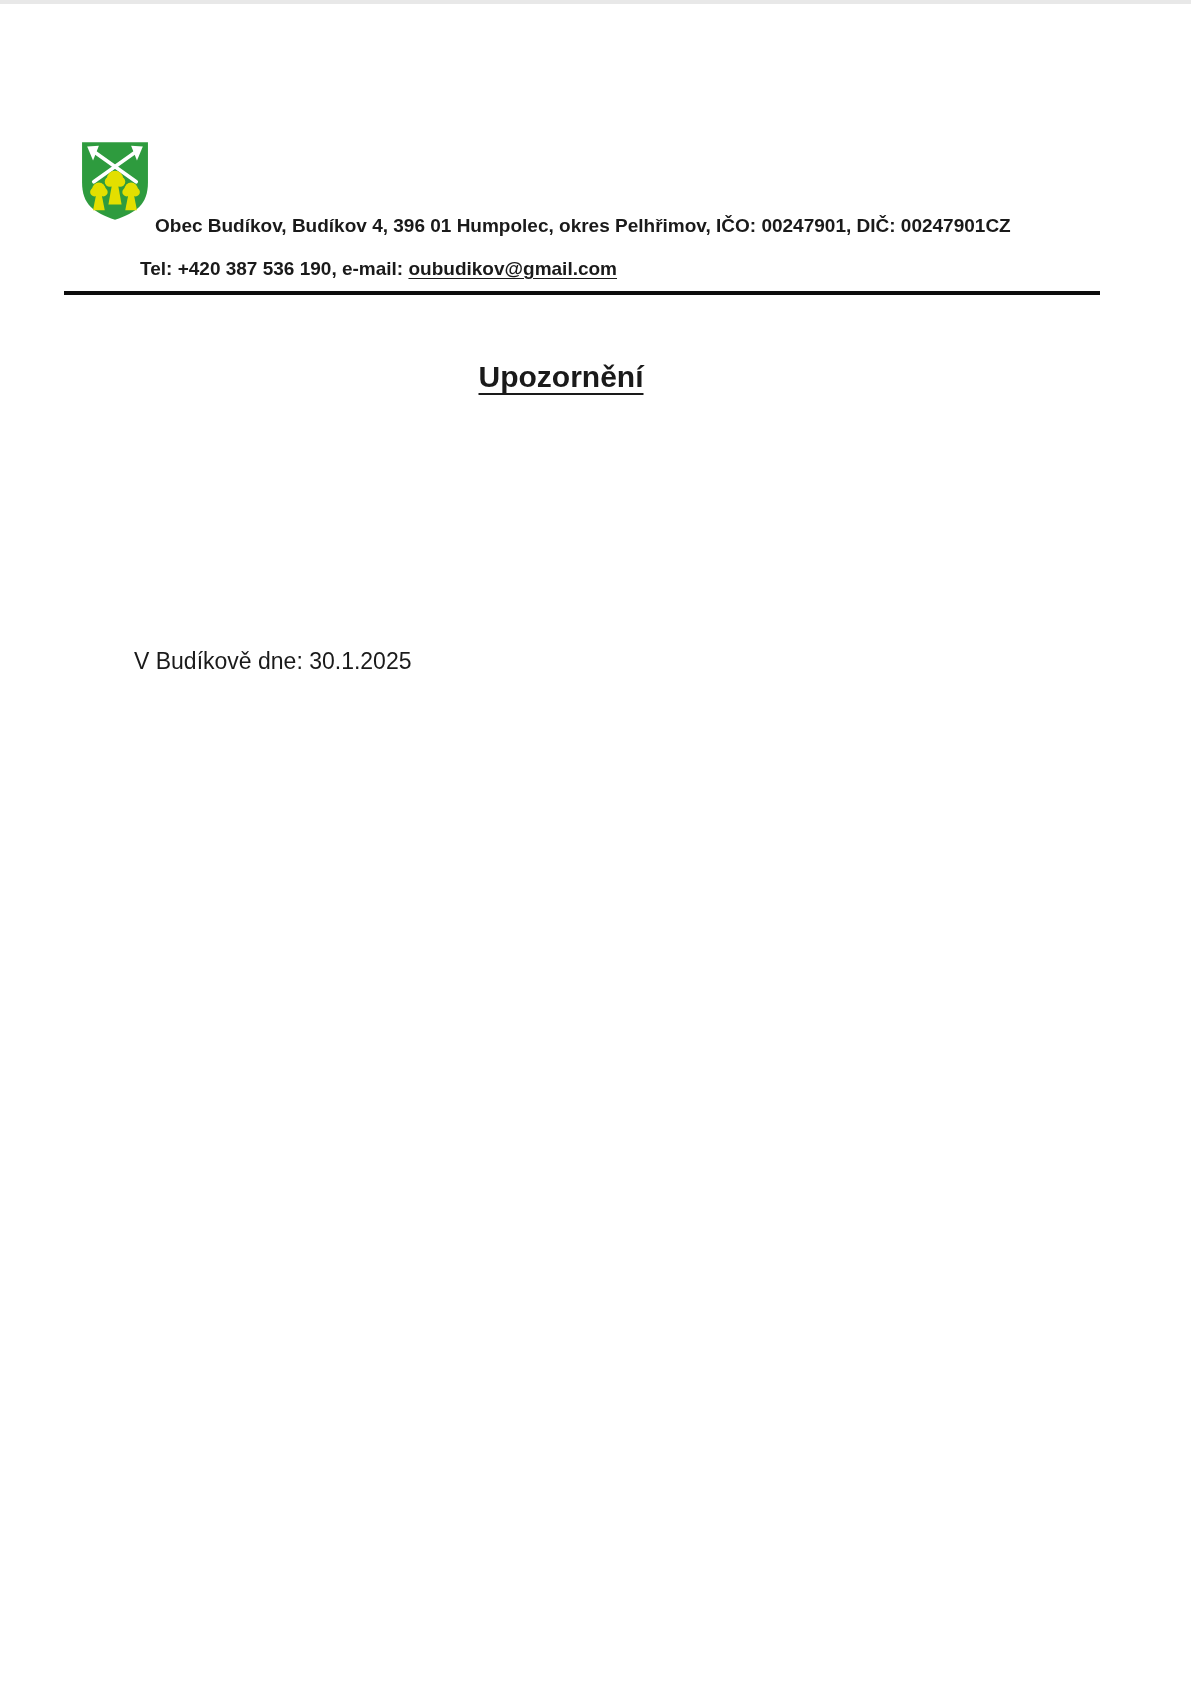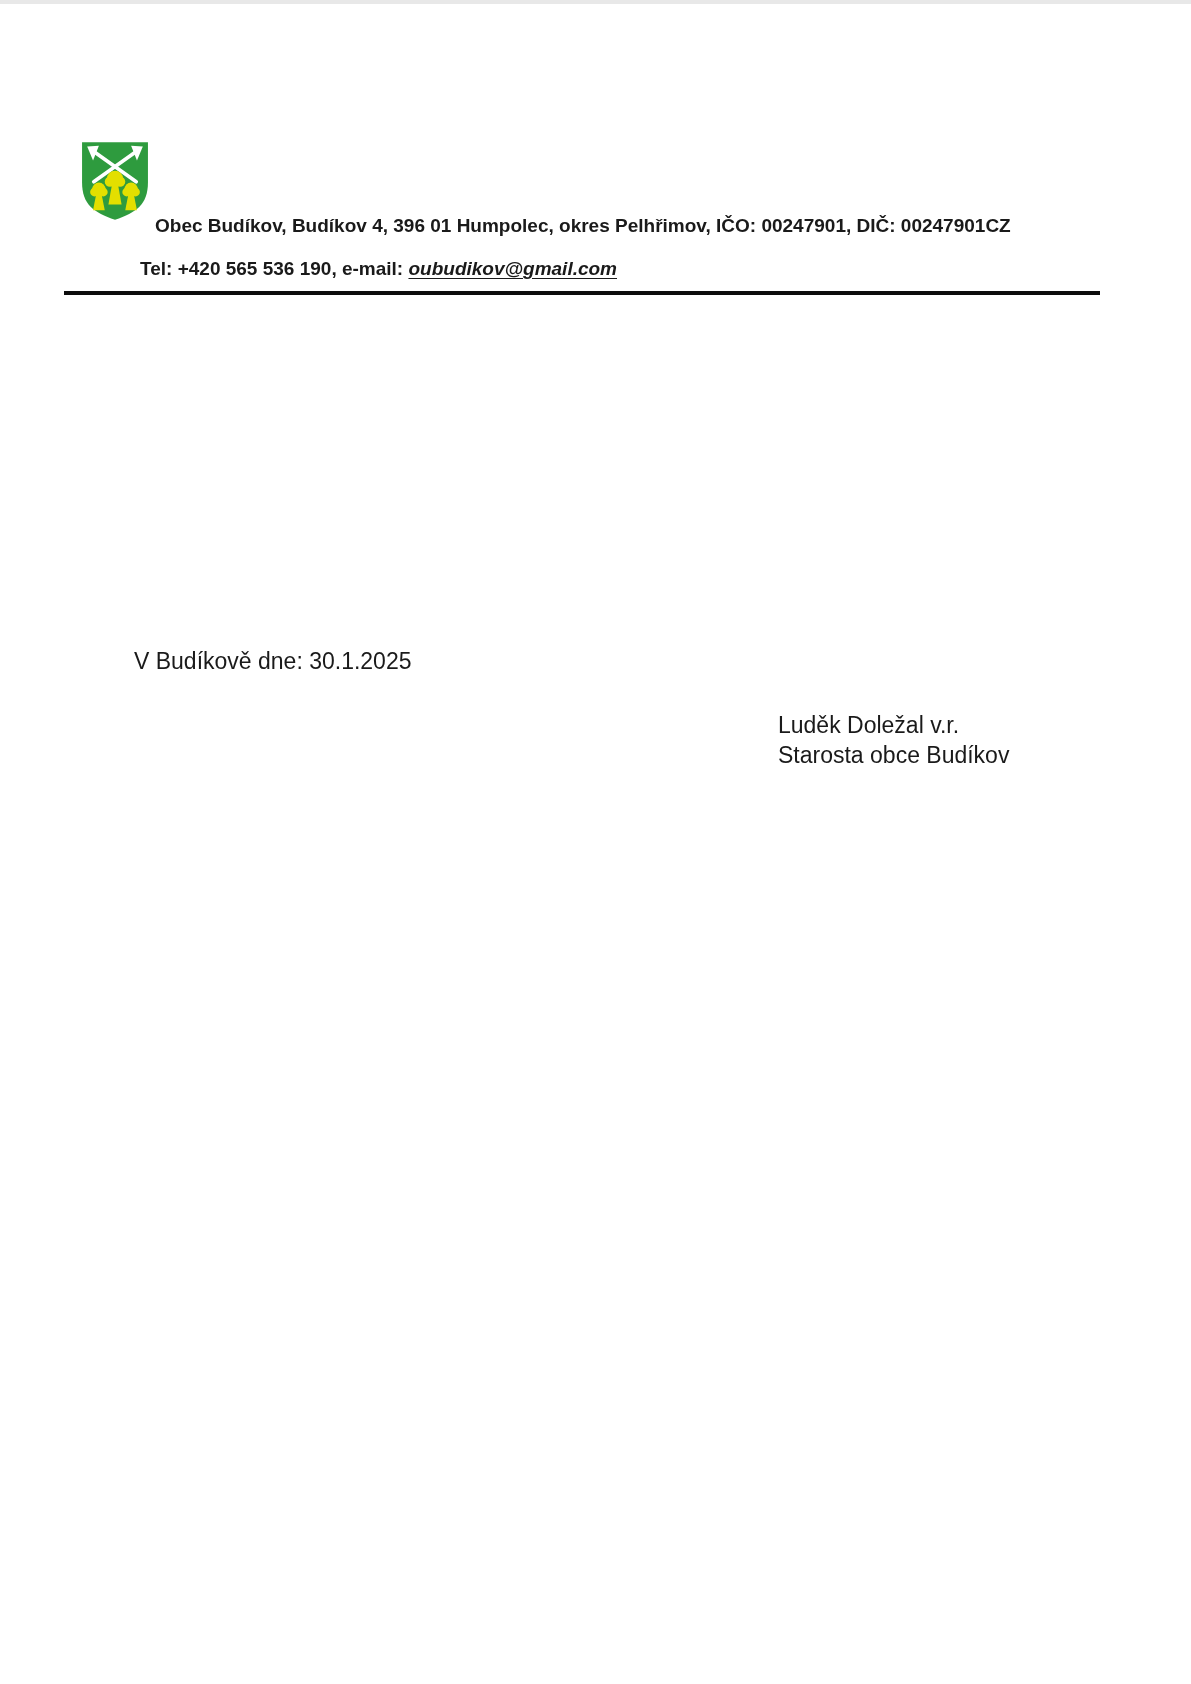--- a/index.html
+++ b/index.html
@@ -23,21 +23,20 @@
   }
   .hdr2{
     position:absolute;left:140px;top:254px;
     font-size:19px;font-weight:bold;white-space:nowrap;
   }
   .hdr2 .email{
     text-decoration:underline;
     text-underline-offset:3px;
     color:#1a1a1a;
     cursor:pointer;
-    font-style:italic;
   }
   .rule{
     position:absolute;left:64px;top:287px;width:1036px;height:4px;
     background:#0d0d0d;
   }
   .title-wrap{
     position:absolute;left:0;top:356px;width:1122px;
     text-align:center;
   }
   .title{
@@ -86,26 +85,25 @@
         <circle cx="72" cy="67" r="9"></circle>
         <circle cx="66" cy="71" r="6"></circle>
         <circle cx="78" cy="71" r="6"></circle>
         <path d="M68.5,73 L64,96 L80,96 L75.5,73 Z"></path>
       </g>
     </svg>
   </div>
 
   <div class="hdr1">Obec Budíkov, Budíkov 4, 396 01 Humpolec, okres Pelhřimov, IČO: 00247901, DIČ: 00247901CZ</div>
 
-  <div class="hdr2"><span>Tel: +420 565 536 190, e-mail: </span><span class="email">oubudikov@gmail.com</span></div>
+  <div class="hdr2"><span>Tel: +420 387 536 190, e-mail: </span><span class="email">oubudikov@gmail.com</span></div>
 
   <div class="rule"></div>
 
+  <div class="title-wrap">
+    <span class="title">Upozornění</span>
+  </div>
 
 
   <div class="date-line">V Budíkově dne: 30.1.2025</div>
 
-  <div class="sig">
-    <div>Luděk Doležal v.r.</div>
-    <div>Starosta obce Budíkov</div>
-  </div>
 
 </div>
 
 </body></html>

